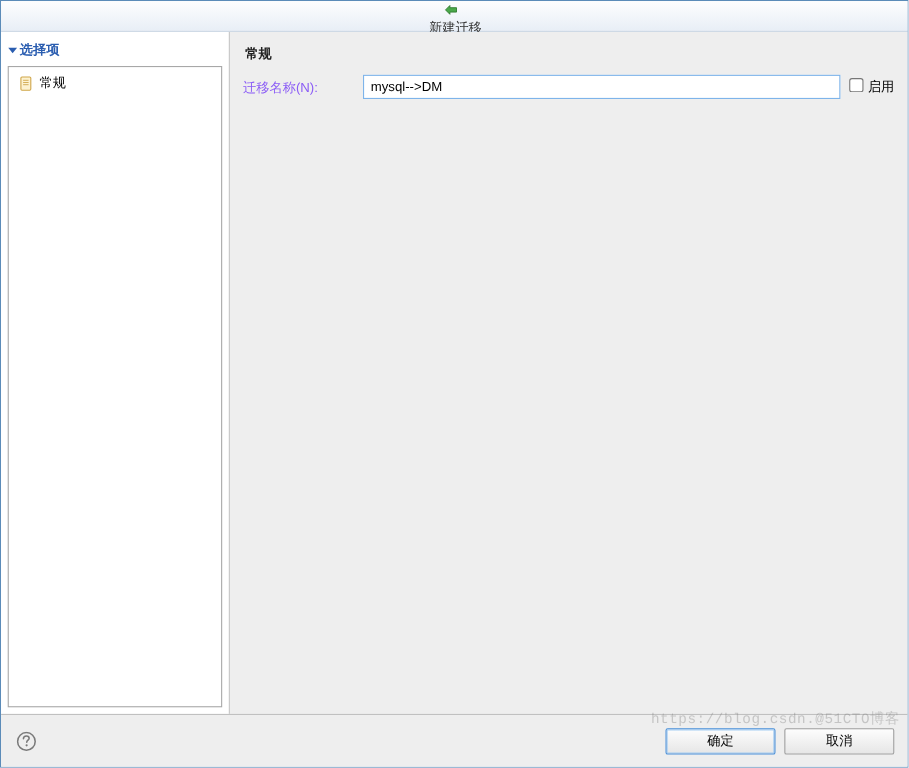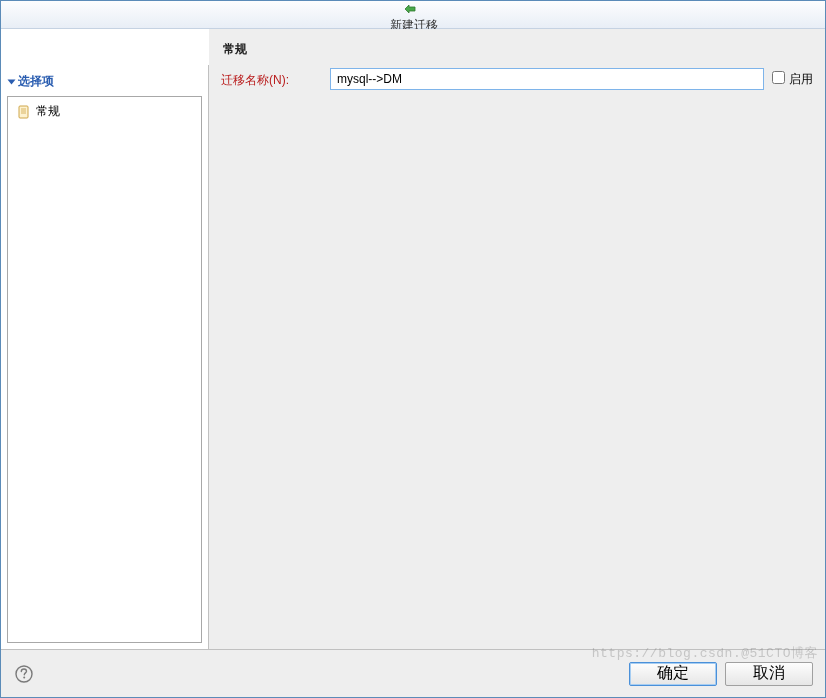--- a/index.html
+++ b/index.html
@@ -60,21 +60,20 @@
       min-height: 0;
     }
     
     .sidebar {
       width: 208px;
       border-right: 1px solid #c0c0c0;
       background: #fff;
       padding: 6px;
       display: flex;
       flex-direction: column;
-      margin-top: 36px;
     }
     .sidebar-header {
       display: flex;
       align-items: center;
       gap: 4px;
       color: #2a5db0;
       font-weight: bold;
       padding: 2px 0 6px 2px;
     }
     .tri { width: 0; height: 0; border-top: 4px solid transparent; border-bottom: 4px solid transparent; border-left: 5px solid #2a5db0; transform: rotate(90deg); }
@@ -112,21 +111,21 @@
     }
     .form-row {
       display: flex;
       align-items: flex-start;
       gap: 8px;
       margin-bottom: 10px;
     }
     .form-label {
       width: 78px;
       text-align: left;
-      color: #b91c1c;
+      color: #8b5cf6;
       padding-top: 4px;
       flex-shrink: 0;
     }
     .text-input {
       flex: 1;
       height: 22px;
       border: 1px solid #7eb4ea;
       background: #fff;
       padding: 0 6px;
       font-family: inherit;
@@ -186,28 +185,28 @@
       padding: 0 12px;
       background: #eeeeee;
     }
     .help-btn {
       width: 22px; height: 22px;
       cursor: pointer;
       display: flex; align-items: center; justify-content: center;
     }
     .footer-spacer { flex: 1; }
     .dlg-btn {
-      width: 88px;
+      width: 100px;
       height: 24px;
       border: 1px solid #a0a0a0;
       background: linear-gradient(to bottom, #fdfdfd, #e6e6e6);
       border-radius: 2px;
       cursor: pointer;
       font-family: inherit;
-      font-size: 16px;
+      font-size: 12px;
       margin-left: 8px;
     }
     .dlg-btn.primary {
       border: 1px solid #4a90d9;
       box-shadow: 0 0 0 1px #a6cdf2 inset;
     }
     .watermark {
       position: absolute;
       right: 8px;
       bottom: 36px;

